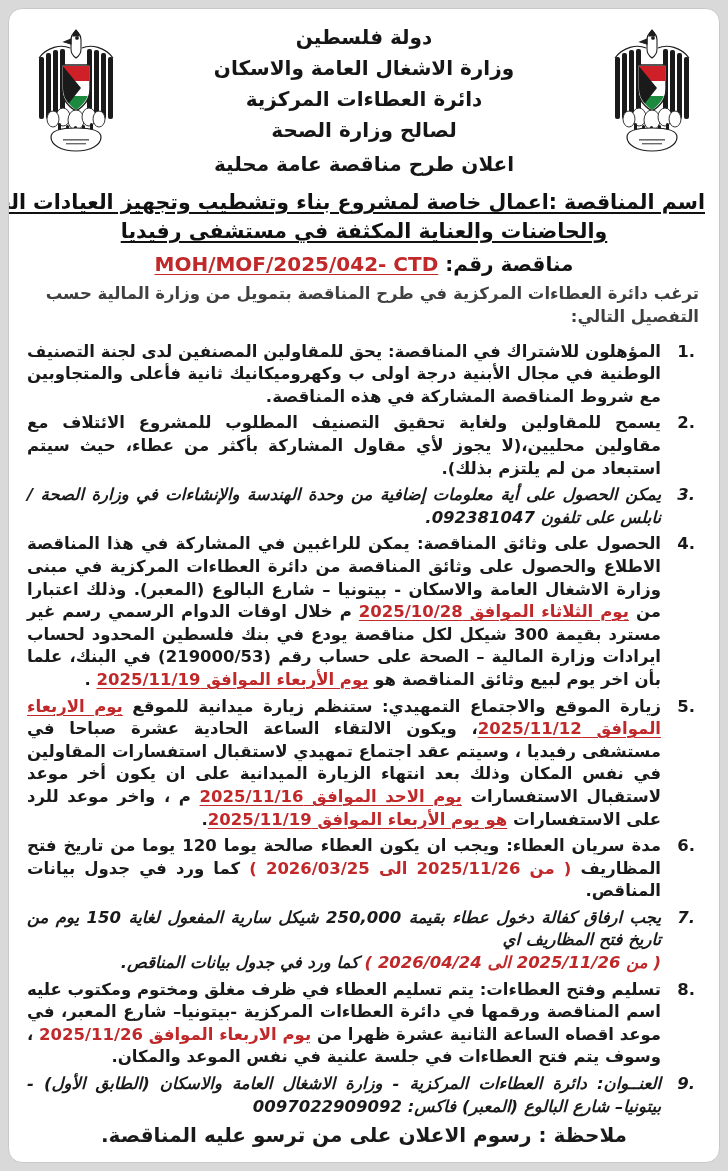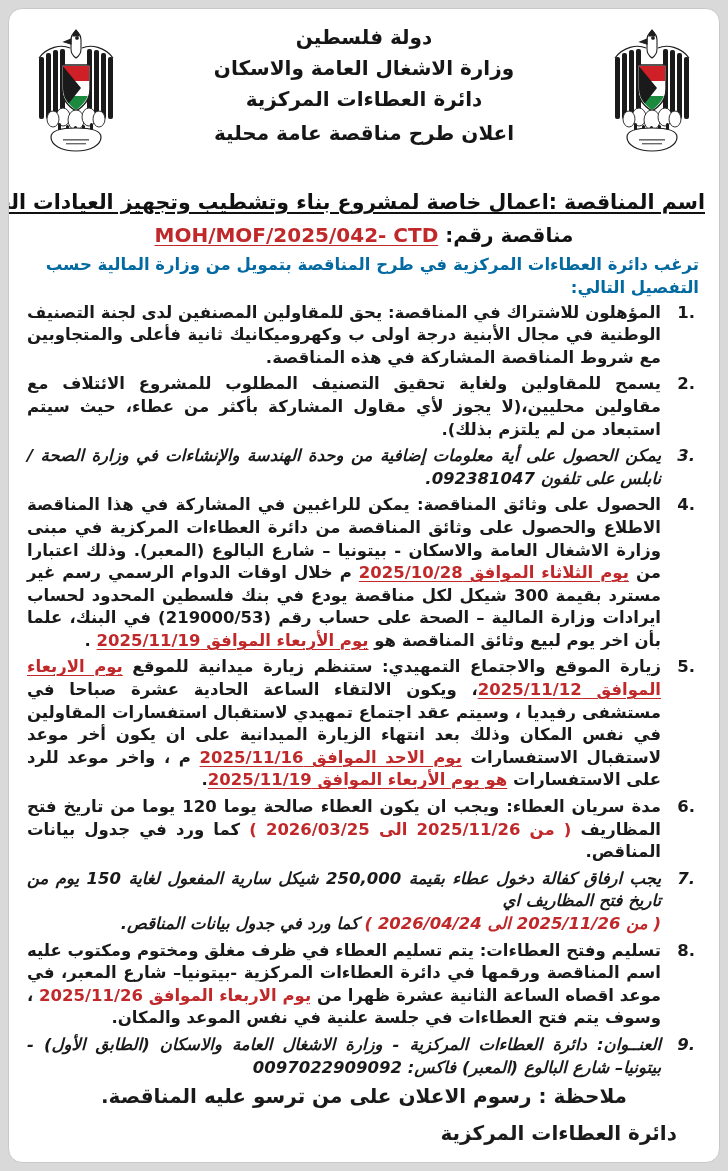--- a/index.html
+++ b/index.html
@@ -91,23 +91,23 @@
     text-underline-offset: 3px;
     direction: ltr;
     unicode-bidi: embed;
     display: inline-block;
   }
 
   
   .intro {
     font-size: 16.5px;
     font-weight: bold;
-    color: #0369a1;
+    color: #404040;
     line-height: 1.38;
-    margin: 6px 6px 2px 6px;
+    margin: 6px 6px 12px 6px;
     text-align: right;
   }
 
   
   ol.items {
     list-style: none;
     margin: 0;
     padding: 0 4px 0 4px;
     counter-reset: item;
   }
@@ -300,26 +300,28 @@
           <rect x="30" y="112" width="26" height="1.6"></rect>
           <rect x="33" y="116" width="20" height="1.4"></rect>
         </g>
       </svg>
     </div>
 
     <div class="header-lines">
       <div class="hline l1">دولة فلسطين</div>
       <div class="hline l2">وزارة الاشغال العامة والاسكان</div>
       <div class="hline l3">دائرة العطاءات المركزية</div>
+      <div class="hline l4">لصالح وزارة الصحة</div>
       <div class="hline l5">اعلان طرح مناقصة عامة محلية</div>
     </div>
   </div>
 
   <div class="title-block">
     <div class="title-line">اسم المناقصة :اعمال خاصة لمشروع بناء وتشطيب وتجهيز العيادات الخارجية</div>
+    <div class="title-line">والحاضنات والعناية المكثفة في مستشفى رفيديا</div>
     <div class="tender-no-line">
       <span>مناقصة رقم:</span>
       <span class="tender-no-val">MOH/MOF/2025/042- CTD</span>
     </div>
   </div>
 
   <div class="intro">ترغب دائرة العطاءات المركزية في طرح المناقصة بتمويل من وزارة المالية حسب التفصيل التالي:</div>
 
   <ol class="items">
 

